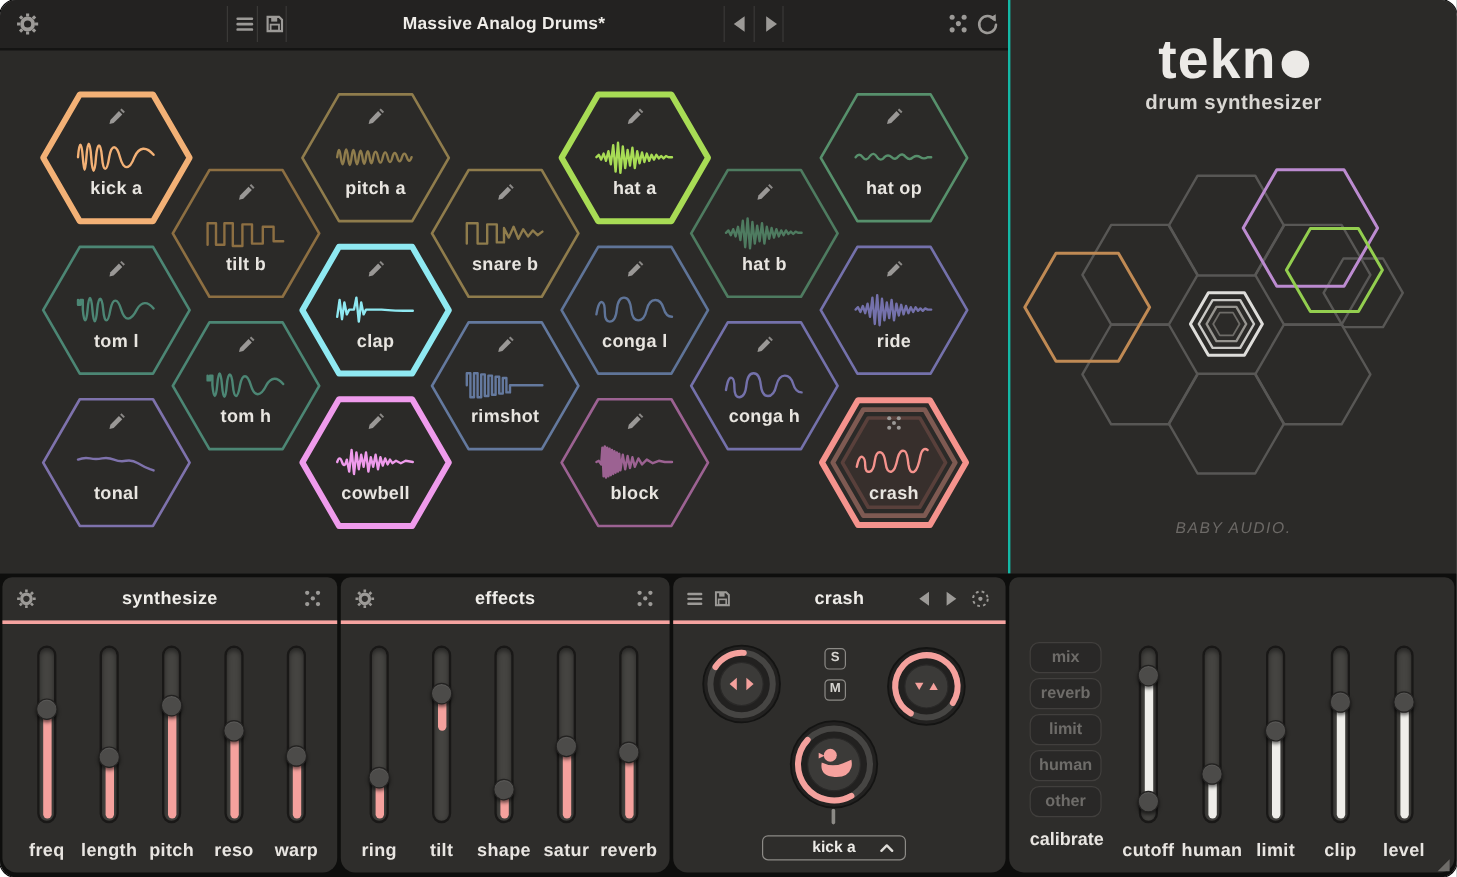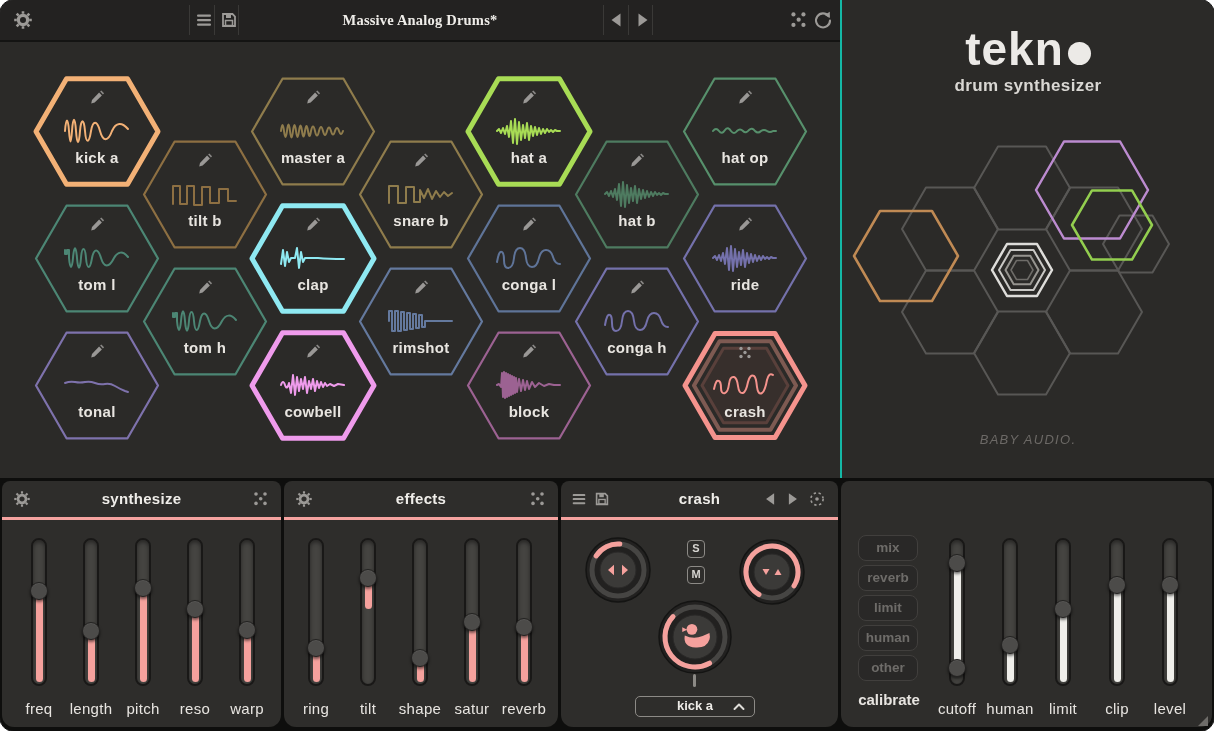--- a/index.html
+++ b/index.html
@@ -11,21 +11,21 @@
   .window{
     position:absolute;inset:0;background:#2B2A28;border-radius:14px;overflow:hidden;
     outline:1px solid #0b0b0b;
   }
   
   .topbar{position:absolute;left:0;top:0;width:840px;height:40px;background:#232221;border-bottom:2px solid #141413;}
   .tbsep{position:absolute;top:5px;height:30px;width:1px;background:#3A3937;}
   .ibtn{position:absolute;width:20px;height:20px;top:10px;color:#9C9A97;cursor:pointer;}
   .ibtn svg{display:block;width:100%;height:100%;}
   .tb-title{position:absolute;left:240px;width:360px;top:0;height:40px;line-height:40px;text-align:center;
-    font-weight:bold;font-size:14.5px;color:#EFEDE9;letter-spacing:.2px;cursor:pointer;font-family:Liberation Serif, serif;}
+    font-weight:bold;font-size:14.5px;color:#EFEDE9;letter-spacing:.2px;cursor:pointer;}
   
   .hexarea{position:absolute;left:0;top:42px;width:838px;height:436px;}
   .pad{position:absolute;width:130px;height:113px;cursor:pointer;}
   .pad svg.hex{position:absolute;left:0;top:0;overflow:visible;}
   .pad-icon{position:absolute;left:50%;top:15px;transform:translateX(-50%);width:17px;height:17px;}
   .pad-wave{position:absolute;left:50%;top:38px;transform:translateX(-50%);width:78px;height:36px;overflow:visible;}
   .pad-label{position:absolute;left:0;top:74px;width:100%;text-align:center;font-weight:bold;font-size:15px;color:#E8E5E0;letter-spacing:.3px;}
   
   .brand{position:absolute;left:840px;top:0;width:372px;height:478px;border-left:2px solid #14b8a6;background:#2B2A28;}
   .logo{position:absolute;left:0;top:22px;width:100%;text-align:center;font-weight:bold;font-size:46px;color:#ECEAE7;letter-spacing:1px;}
@@ -43,21 +43,21 @@
   .hbtn{position:absolute;width:18px;height:18px;top:9px;color:#9C9A97;cursor:pointer;}
   .hbtn svg{display:block;width:100%;height:100%;}
   
   .slider{position:absolute;width:16px;height:148px;cursor:pointer;}
   .strack{position:absolute;left:0;top:0;width:16px;height:148px;box-sizing:border-box;background:#454441;
     border:2px solid #191817;border-radius:9px;box-shadow:inset 0 2px 4px rgba(0,0,0,.45);}
   .sfill{position:absolute;left:50%;width:7px;margin-left:-3.5px;border-radius:4px;}
   .sthumb{position:absolute;left:-1px;width:18px;height:18px;border-radius:50%;background:#4C4B49;
     border:1.5px solid #232221;box-sizing:border-box;box-shadow:0 2px 3px rgba(0,0,0,.55),inset 0 1px 0 rgba(255,255,255,.07);}
   .slabel{position:absolute;top:162px;left:50%;transform:translateX(-50%);white-space:nowrap;
-    font-weight:normal;font-size:15px;color:#E8E5E1;letter-spacing:.3px;}
+    font-weight:bold;font-size:15px;color:#E8E5E1;letter-spacing:.3px;}
   
   .mbtn{position:absolute;left:17px;width:60px;height:26px;box-sizing:border-box;border:1.5px solid #413F3D;border-radius:8px;
     background:#292827;color:#6E6C69;font-weight:bold;font-size:13.5px;text-align:center;line-height:23px;cursor:pointer;}
   .mgroup-label{position:absolute;left:2px;top:210px;width:92px;text-align:center;font-weight:bold;font-size:15px;color:#E8E5E1;}
   
   .knob{position:absolute;cursor:pointer;}
   .knob svg{display:block;overflow:visible;}
   .smbtn{position:absolute;left:126px;width:18px;height:18px;box-sizing:border-box;border:1.5px solid #8C8A86;border-radius:4px;
     color:#D6D4D0;font-size:11px;font-weight:bold;text-align:center;line-height:15px;cursor:pointer;}
   .tick{position:absolute;left:132px;top:193px;width:3px;height:13px;background:#8C8A86;border-radius:2px;}
@@ -156,21 +156,21 @@
         <svg class="hex" width="130" height="113" viewBox="0 0 130 113" style="overflow: visible;">
           <polygon points="-61.0,0.0 -30.5,-52.8 30.5,-52.8 61.0,0.0 30.5,52.8 -30.5,52.8" transform="translate(65 56.5)" fill="none" stroke="#8F7C4C" stroke-width="2.2" stroke-linejoin="round"></polygon>
         </svg>
         <div class="pad-icon"><svg width="17" height="17" viewBox="0 0 17 17">
             <path fill="#9A9896" d="M10.6 2.6 l2.8 2.8 -7.2 7.2 -3.5 0.8 0.8 -3.5 z"></path>
             <path fill="#8A8886" d="M11.6 1.6 l1.2 -1.2 2.8 2.8 -1.2 1.2 z"></path>
           </svg></div>
         <svg class="pad-wave" width="78" height="36" viewBox="0 0 70 36">
           <path d="M3 18 Q4.5 6 6 18 Q7.5 30 9 18 Q10.5 5 12 18 Q13.5 31 15 18 Q16.5 6 18 18 Q19.5 30 21 18 Q22.5 7 24 18 Q25.5 29 27 18 Q28.5 8 30 18 Q31.5 28 33 18 Q35 9 37 18 Q39 27 41 18 Q43 10 45 18 Q47 26 49 18 Q51 11 53 18 Q55 25 57 18 Q59 12 61 18 Q63 24 65 18" fill="none" stroke="#8F7C4C" stroke-width="2" stroke-linecap="round" stroke-linejoin="round"></path>
         </svg>
-        <div class="pad-label">master a</div>
+        <div class="pad-label">pitch a</div>
       </div>
       <div class="pad" style="left: 464px; top: 32.5px;">
         <svg class="hex" width="130" height="113" viewBox="0 0 130 113" style="overflow: visible;">
           <polygon points="-61.0,0.0 -30.5,-52.8 30.5,-52.8 61.0,0.0 30.5,52.8 -30.5,52.8" transform="translate(65 56.5)" fill="none" stroke="#A8DC55" stroke-width="5" stroke-linejoin="round"></polygon>
         </svg>
         <div class="pad-icon"><svg width="17" height="17" viewBox="0 0 17 17">
             <path fill="#9A9896" d="M10.6 2.6 l2.8 2.8 -7.2 7.2 -3.5 0.8 0.8 -3.5 z"></path>
             <path fill="#8A8886" d="M11.6 1.6 l1.2 -1.2 2.8 2.8 -1.2 1.2 z"></path>
           </svg></div>
         <svg class="pad-wave" width="78" height="36" viewBox="0 0 70 36">

